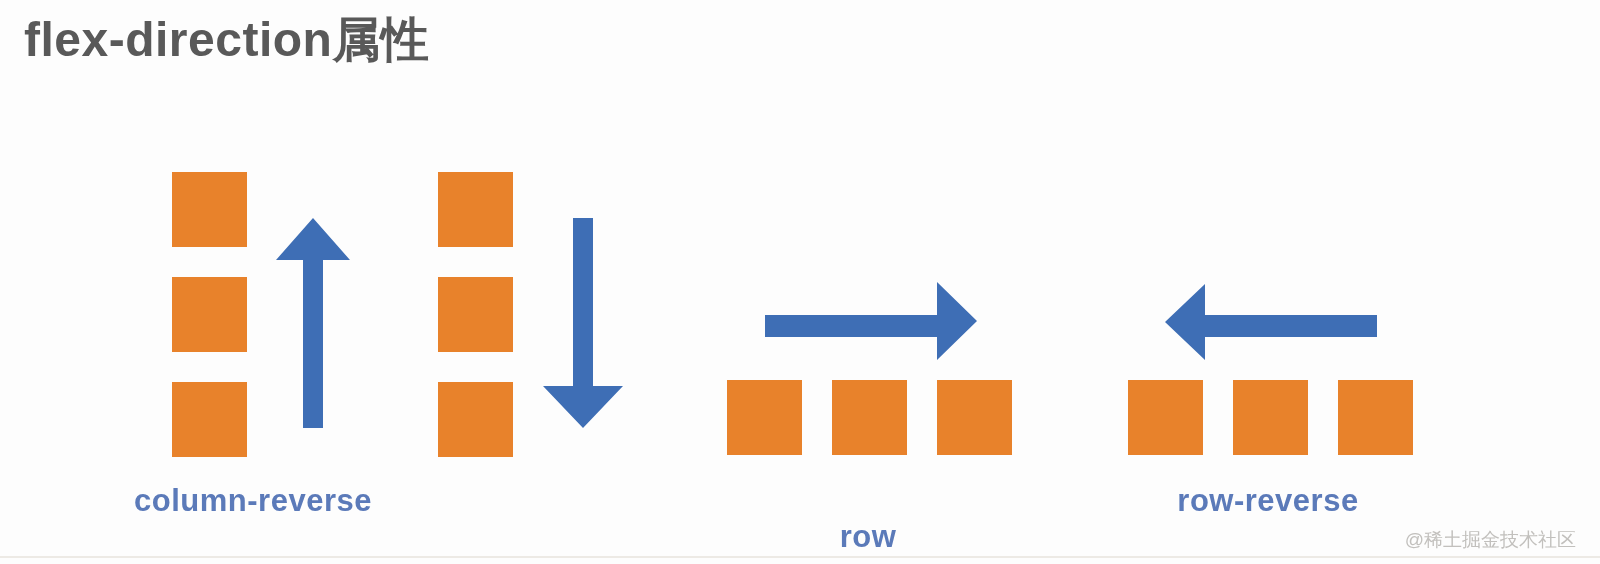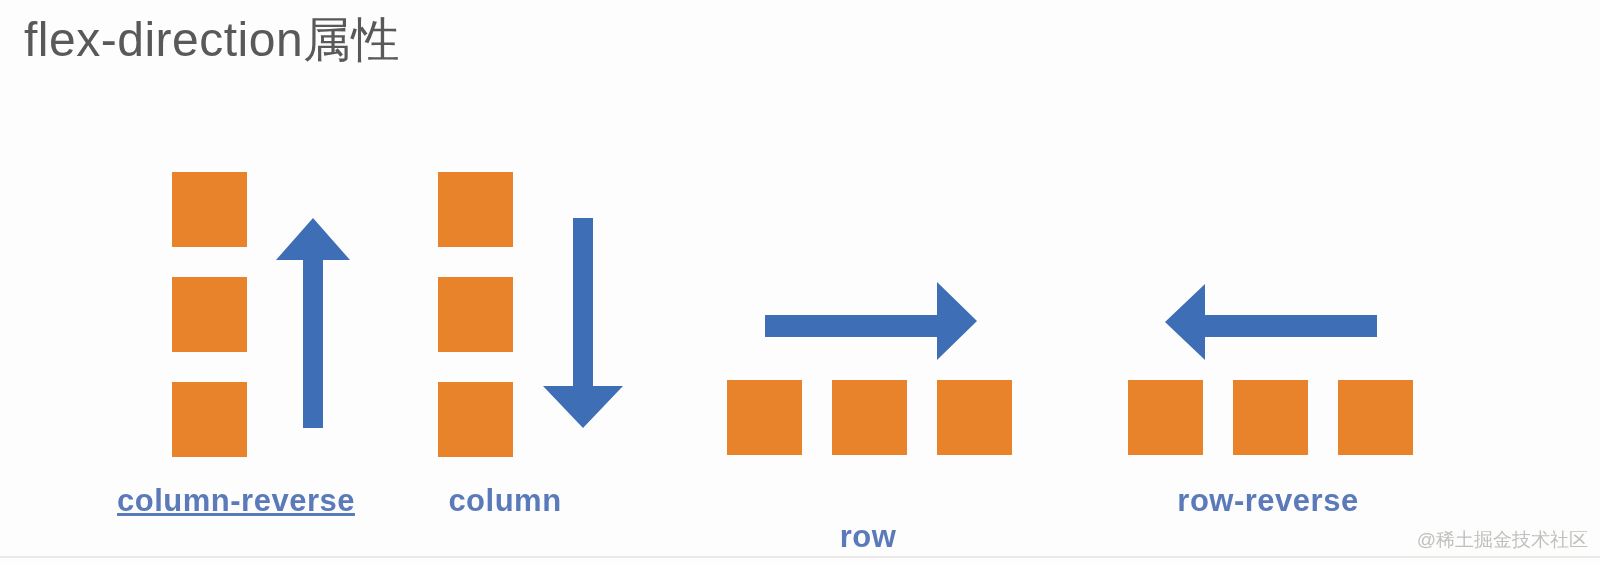--- a/index.html
+++ b/index.html
@@ -9,21 +9,21 @@
     height: 564px;
     background: #fdfdfd;
     overflow: hidden;
     font-family: "Liberation Sans", sans-serif;
   }
   .page-title {
     position: absolute;
     left: 24px;
     top: 8px;
     font-size: 48px;
-    font-weight: normal;
+    font-weight: bold;
     letter-spacing: 0.5px;
     color: #595959;
   }
   .sq {
     position: absolute;
     width: 75px;
     height: 75px;
   }
   
   .g1s1 { left: 172px; top: 172px; }
@@ -50,28 +50,28 @@
 
   .group-label {
     position: absolute;
     top: 483px;
     width: 300px;
     text-align: center;
     font-size: 31px;
     font-weight: bold;
     letter-spacing: 0.5px;
   }
-  .lbl1 { left: 86px; text-decoration: underline; }
+  .lbl1 { left: 103px; }
   .lbl2 { left: 355px; }
   .lbl3 { left: 718px; margin-top: 36px; }
   .lbl4 { left: 1118px; }
 
   .watermark {
     position: absolute;
-    right: 12px;
+    right: 24px;
     top: 527px;
     font-size: 19px;
     font-weight: normal;
   }
   .bottom-rule {
     position: absolute;
     left: 0;
     top: 556px;
     width: 100%;
     height: 2px;
@@ -92,21 +92,20 @@
     <polygon points="37,0 74,42 47,42 47,210 27,210 27,42 0,42" fill="#3E6EB5"></polygon>
   </svg>
   <div class="group-label lbl1" style="color: rgb(91, 122, 185);">column-reverse</div>
 
   <div class="sq g2s1" style="background-color: rgb(232, 130, 43);"></div>
   <div class="sq g2s2" style="background-color: rgb(232, 130, 43);"></div>
   <div class="sq g2s3" style="background-color: rgb(232, 130, 43);"></div>
   <svg class="arrow arrow-down" width="80" height="210" viewBox="0 0 80 210">
     <polygon points="30,0 50,0 50,168 80,168 40,210 0,168 30,168" fill="#3E6EB5"></polygon>
   </svg>
-  <div class="group-label lbl2" style="color: rgb(91, 122, 185);">column</div>
 
   <svg class="arrow arrow-right" width="212" height="78" viewBox="0 0 212 78">
     <polygon points="0,33 172,33 172,0 212,39 172,78 172,55 0,55" fill="#3E6EB5"></polygon>
   </svg>
   <div class="sq g3s1" style="background-color: rgb(232, 130, 43);"></div>
   <div class="sq g3s2" style="background-color: rgb(232, 130, 43);"></div>
   <div class="sq g3s3" style="background-color: rgb(232, 130, 43);"></div>
   <div class="group-label lbl3" style="color: rgb(91, 122, 185);">row</div>
 
   <svg class="arrow arrow-left" width="212" height="76" viewBox="0 0 212 76">

